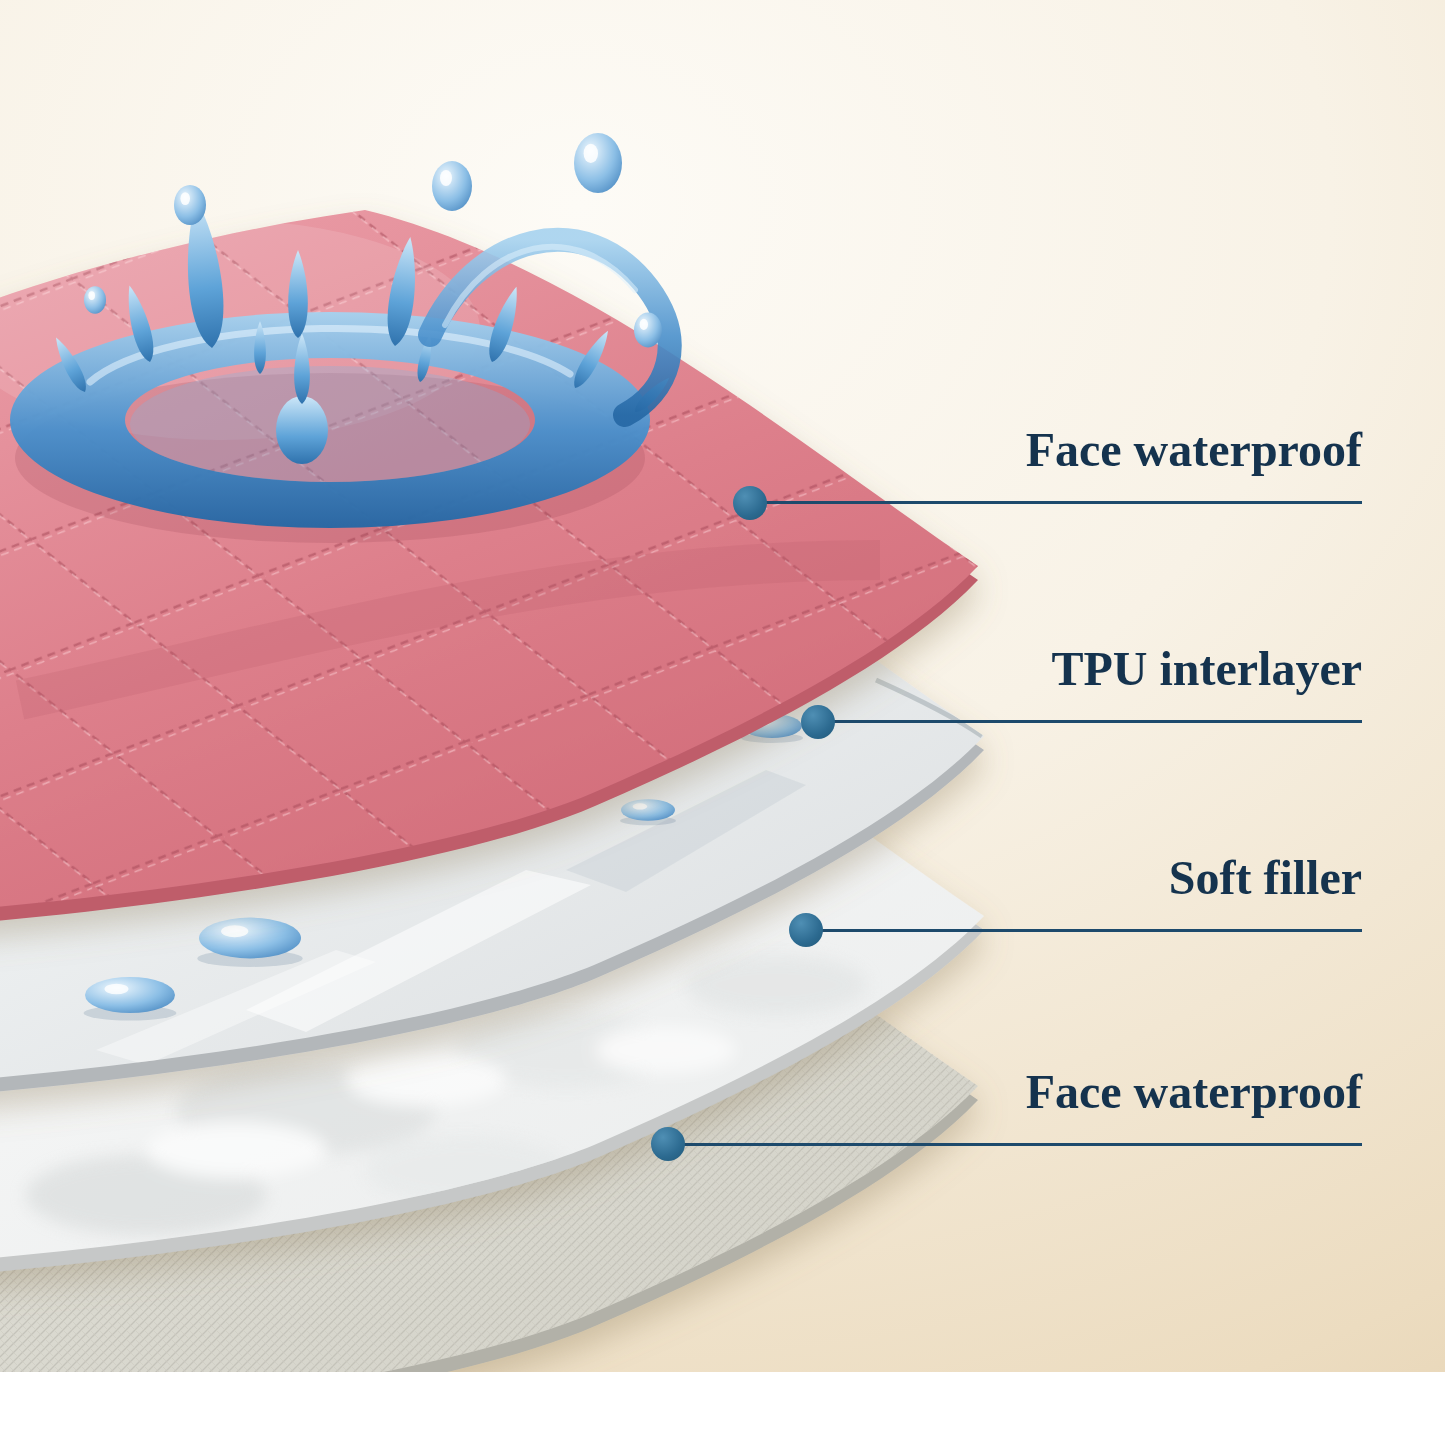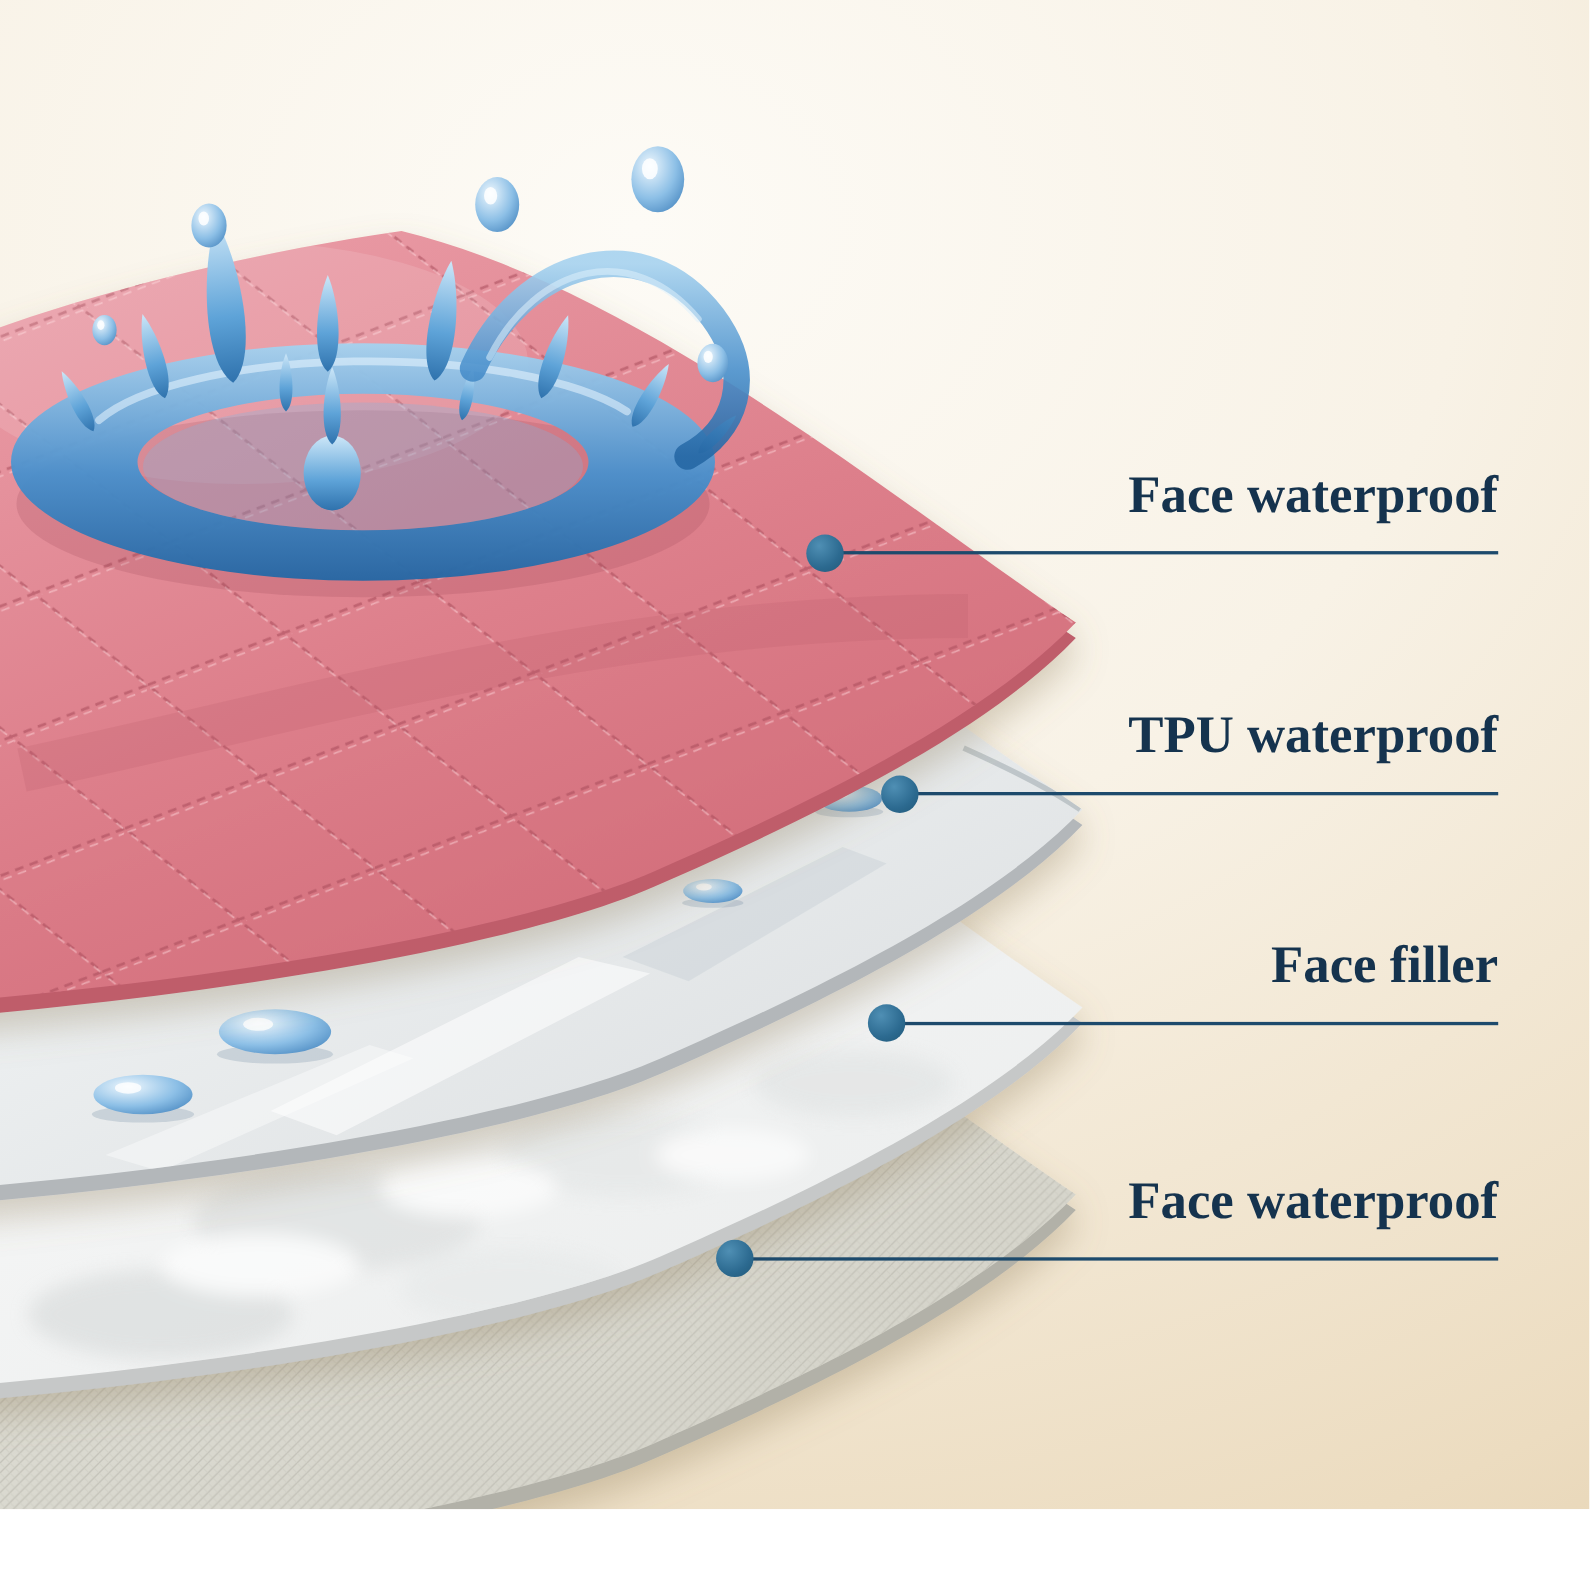--- a/index.html
+++ b/index.html
@@ -195,27 +195,27 @@
     </g>
   </svg>
 
   <div class="c1">
     <span class="callout-label">Face waterproof</span>
     <span class="callout-line"></span>
     <span class="callout-dot"></span>
   </div>
 
   <div class="c2">
-    <span class="callout-label">TPU waterproof</span>
+    <span class="callout-label">TPU interlayer</span>
     <span class="callout-line"></span>
     <span class="callout-dot"></span>
   </div>
 
   <div class="c3">
-    <span class="callout-label">Face filler</span>
+    <span class="callout-label">Soft filler</span>
     <span class="callout-line"></span>
     <span class="callout-dot"></span>
   </div>
 
   <div class="c4">
     <span class="callout-label">Face waterproof</span>
     <span class="callout-line"></span>
     <span class="callout-dot"></span>
   </div>
 

